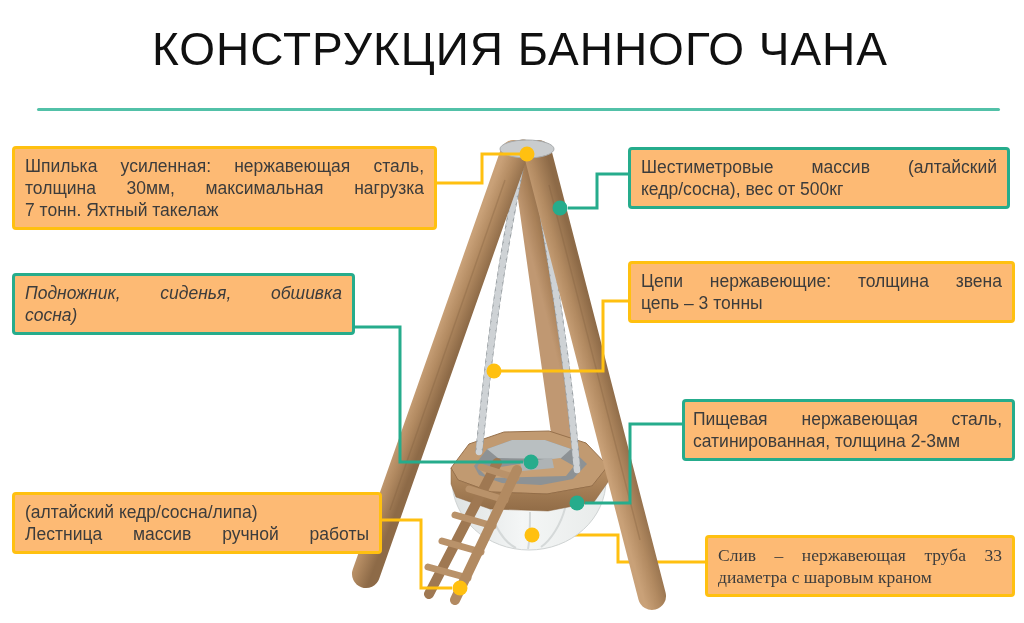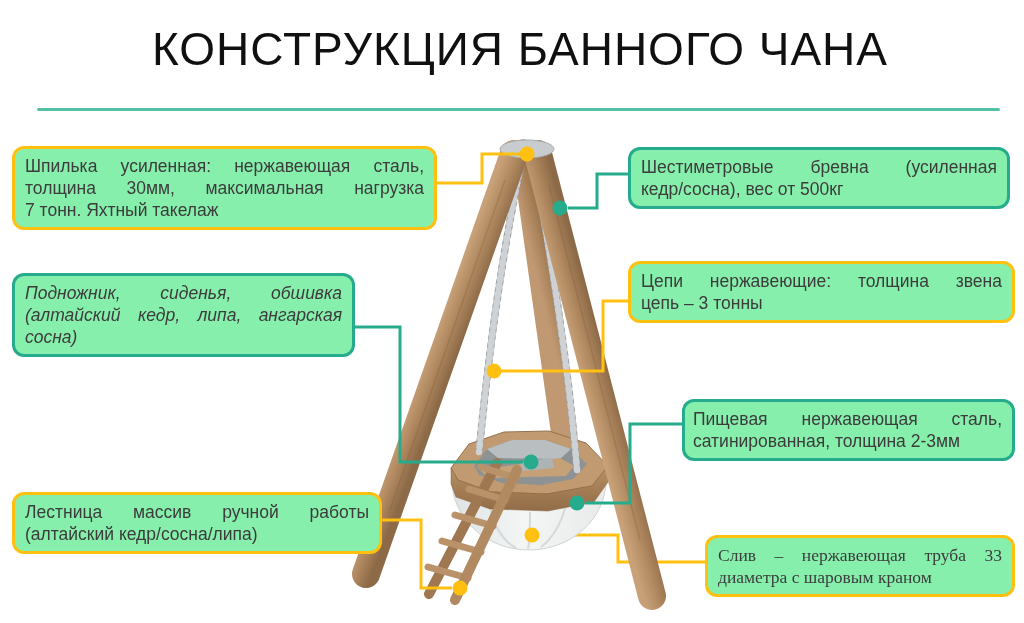--- a/index.html
+++ b/index.html
@@ -10,22 +10,22 @@
   .title{
     position:absolute;left:0;top:14px;width:1024px;text-align:center;
     font-size:46px;font-weight:400;letter-spacing:1px;color:#101010;margin:8px;
   }
   .divider{
     position:absolute;left:37px;top:108px;width:963px;height:3px;
     background:var(--divider,#52c1a8);border-radius:2px;
   }
   .scene{position:absolute;left:0;top:0;width:1024px;height:623px;pointer-events:none;}
   .callout{
-    position:absolute;background:#86efac;border:3px solid var(--accent,#999);
-    border-radius:12px;padding:6px 10px;box-sizing:border-box;
+    position:absolute;background:#fdba74;border:3px solid var(--accent,#999);
+    border-radius:4px;padding:6px 10px;box-sizing:border-box;
     color:var(--text,#3c3c3c);font-size:17.5px;line-height:22px;
   }
   .callout .ln{text-align:justify;text-align-last:justify;}
   .callout .ln.last{text-align-last:left;}
   .c-stud  {left:12px; top:146px; width:425px;}
   .c-seats {left:12px; top:273px; width:343px;font-style:italic;}
   .c-ladder{left:12px; top:492px; width:370px;}
   .c-logs  {left:628px;top:147px; width:382px;}
   .c-chains{left:628px;top:261px; width:387px;}
   .c-steel {left:682px;top:399px; width:333px;padding-left:8px;}
@@ -136,29 +136,28 @@
     <circle class="dot y" cx="460" cy="588" r="7.5"></circle>
   </svg>
 
   <div class="callout c-stud" style="--accent: #FFC010;">
       <div class="ln">Шпилька усиленная: нержавеющая сталь,</div>
       <div class="ln">толщина 30мм, максимальная нагрузка</div>
       <div class="ln last">7 тонн. Яхтный такелаж</div>
     </div>
   <div class="callout c-seats" style="--accent: #26AC8C;">
       <div class="ln">Подножник, сиденья, обшивка</div>
-      <div class="ln">(алтайский кедр, липа, ангарская</div>
       <div class="ln last">сосна)</div>
     </div>
   <div class="callout c-ladder" style="--accent: #FFC010;">
+      <div class="ln last">(алтайский кедр/сосна/липа)</div>
       <div class="ln">Лестница массив ручной работы</div>
-      <div class="ln last">(алтайский кедр/сосна/липа)</div>
     </div>
   <div class="callout c-logs" style="--accent: #26AC8C;">
-      <div class="ln">Шестиметровые бревна (усиленная</div>
+      <div class="ln">Шестиметровые массив (алтайский</div>
       <div class="ln last">кедр/сосна), вес от 500кг</div>
     </div>
   <div class="callout c-chains" style="--accent: #FFC010;">
       <div class="ln">Цепи нержавеющие: толщина звена</div>
       <div class="ln last">цепь – 3 тонны</div>
     </div>
   <div class="callout c-steel" style="--accent: #26AC8C;">
       <div class="ln">Пищевая нержавеющая сталь,</div>
       <div class="ln last">сатинированная, толщина 2-3мм</div>
     </div>

